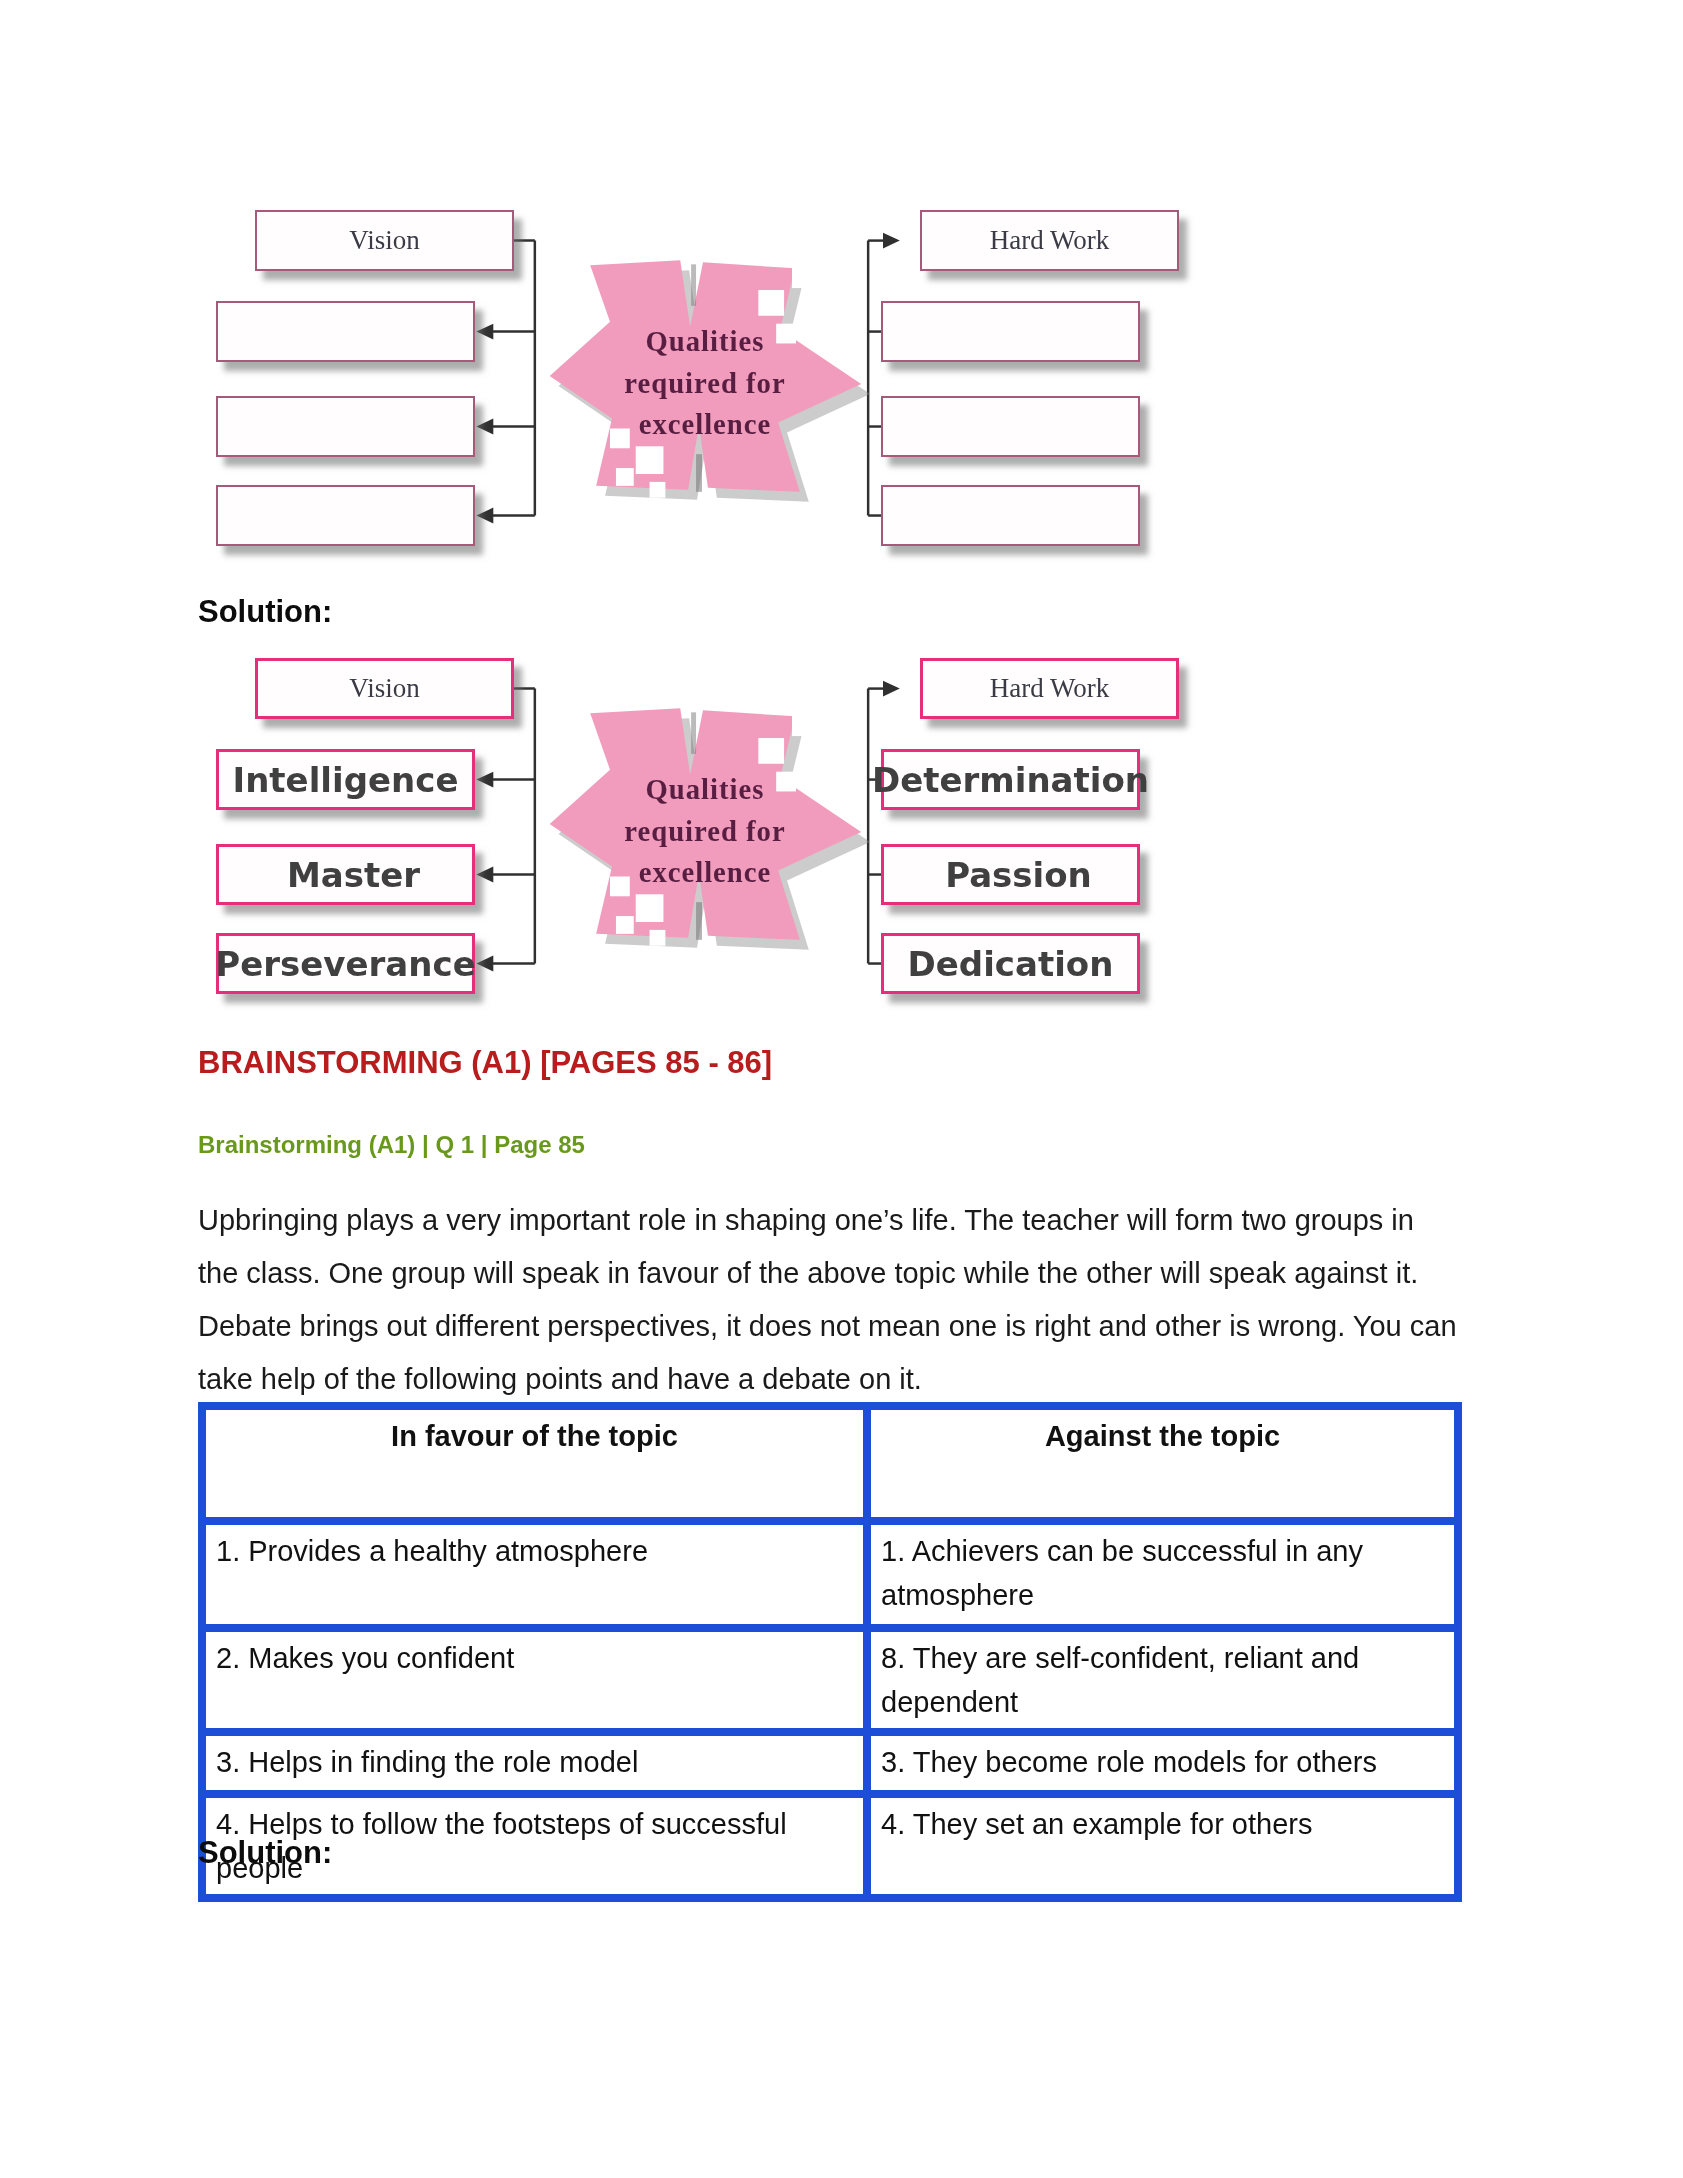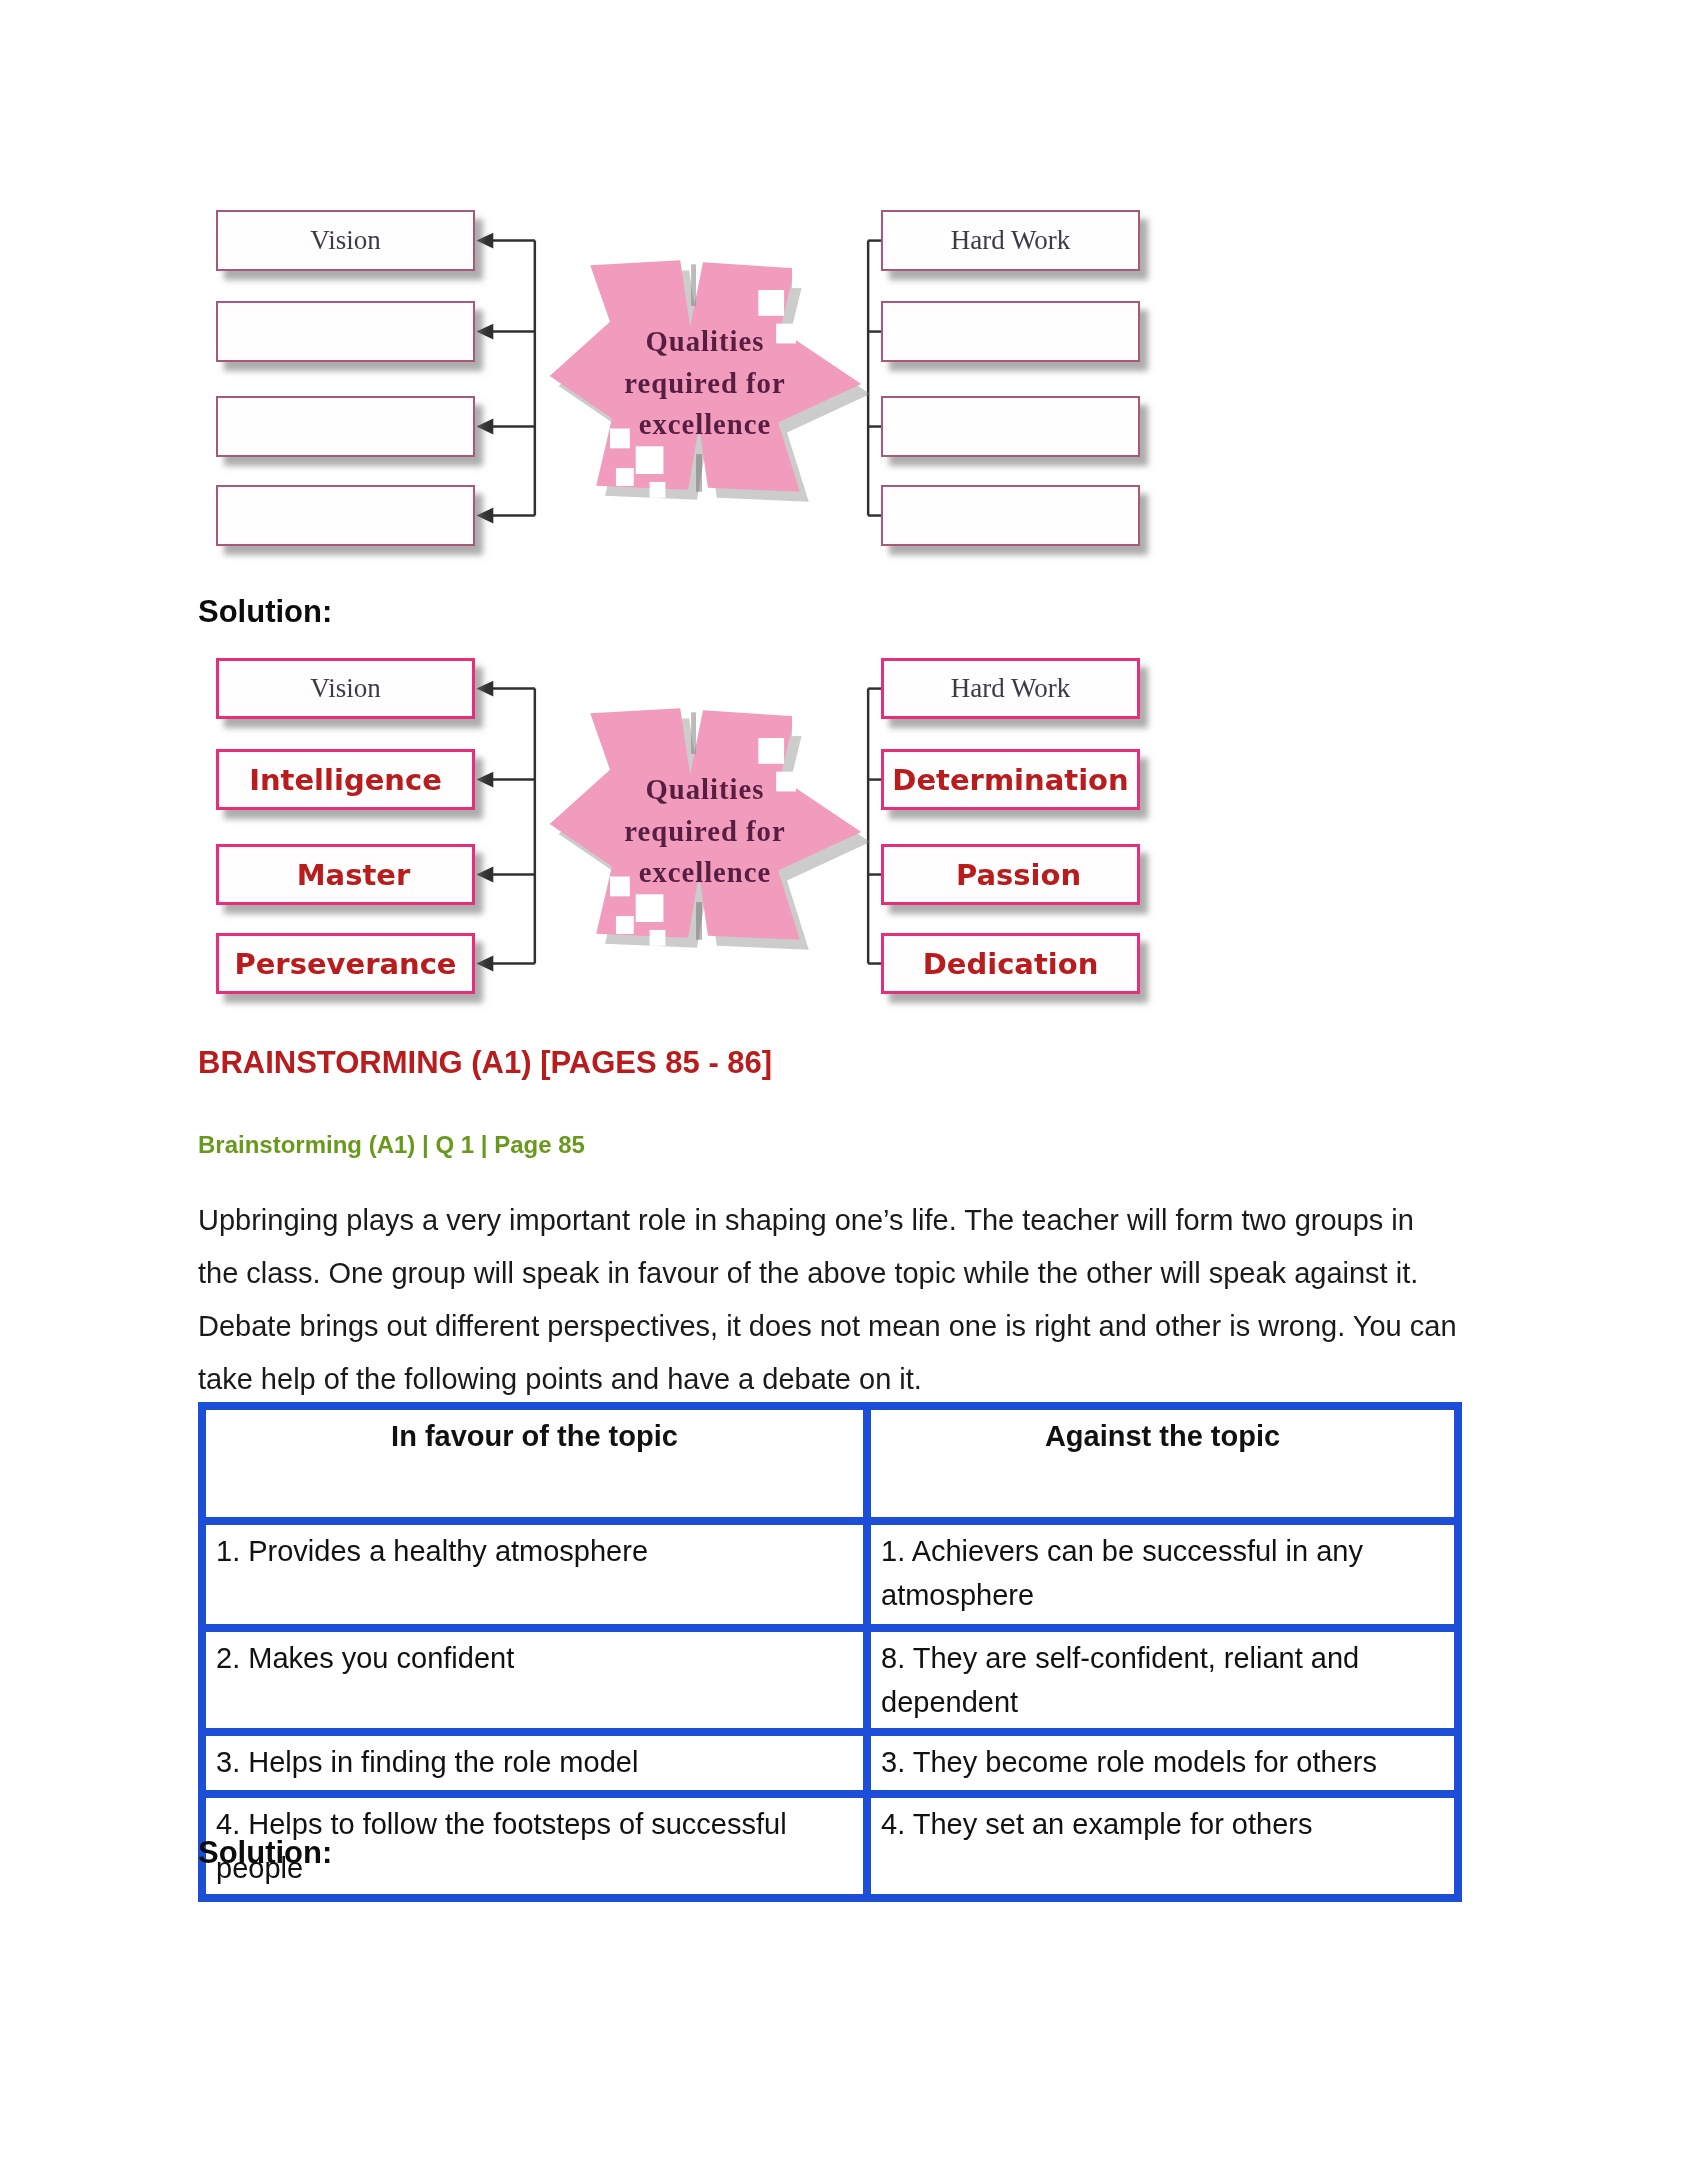--- a/index.html
+++ b/index.html
@@ -8,23 +8,23 @@
 
   
   .diagram{position:absolute;width:970px;height:361px;}
   .diagram svg{position:absolute;left:0;top:0;}
   .dbox{position:absolute;width:259px;height:61px;background:#fffdfe;
         box-sizing:border-box;display:flex;align-items:center;justify-content:center;
         box-shadow:8px 9px 6px rgba(105,105,105,.55);}
   .d-blank .dbox{border:2px solid #a85878;}
   .d-sol  .dbox{border:3px solid #e62e7b;}
   .colL{left:0;} .colR{left:665px;}
-  .r0{top:7px;} .r1{top:98px;} .r2{top:193px;padding-left:16px;} .r3{top:282px;}
+  .r0{top:7px;margin-left:39px;} .r1{top:98px;} .r2{top:193px;padding-left:16px;} .r3{top:282px;}
   .serifLabel{font-family:"Liberation Serif",serif;font-size:27px;color:#3b3b46;}
-  .boldLabel{font-family:"DejaVu Sans",sans-serif;font-weight:bold;font-size:29px;color:#b91c1c;}
+  .boldLabel{font-family:"DejaVu Sans",sans-serif;font-weight:bold;font-size:34px;color:#404040;}
   .burst-text{font-family:"Liberation Serif",serif;font-weight:bold;font-size:29px;fill:#571e41;letter-spacing:1px;}
 
   
   .h-solution{position:absolute;left:198px;font-size:31px;font-weight:bold;color:#0c0c0c;}
   .h-section{position:absolute;left:198px;font-size:31px;font-weight:bold;color:#b91c1c;}
   .h-question{position:absolute;left:198px;font-size:24px;font-weight:bold;color:#69991c;}
   .paragraph{position:absolute;left:198px;top:1194px;width:1259px;
              font-size:29px;line-height:53px;color:#1a1a1a;}
 
   

